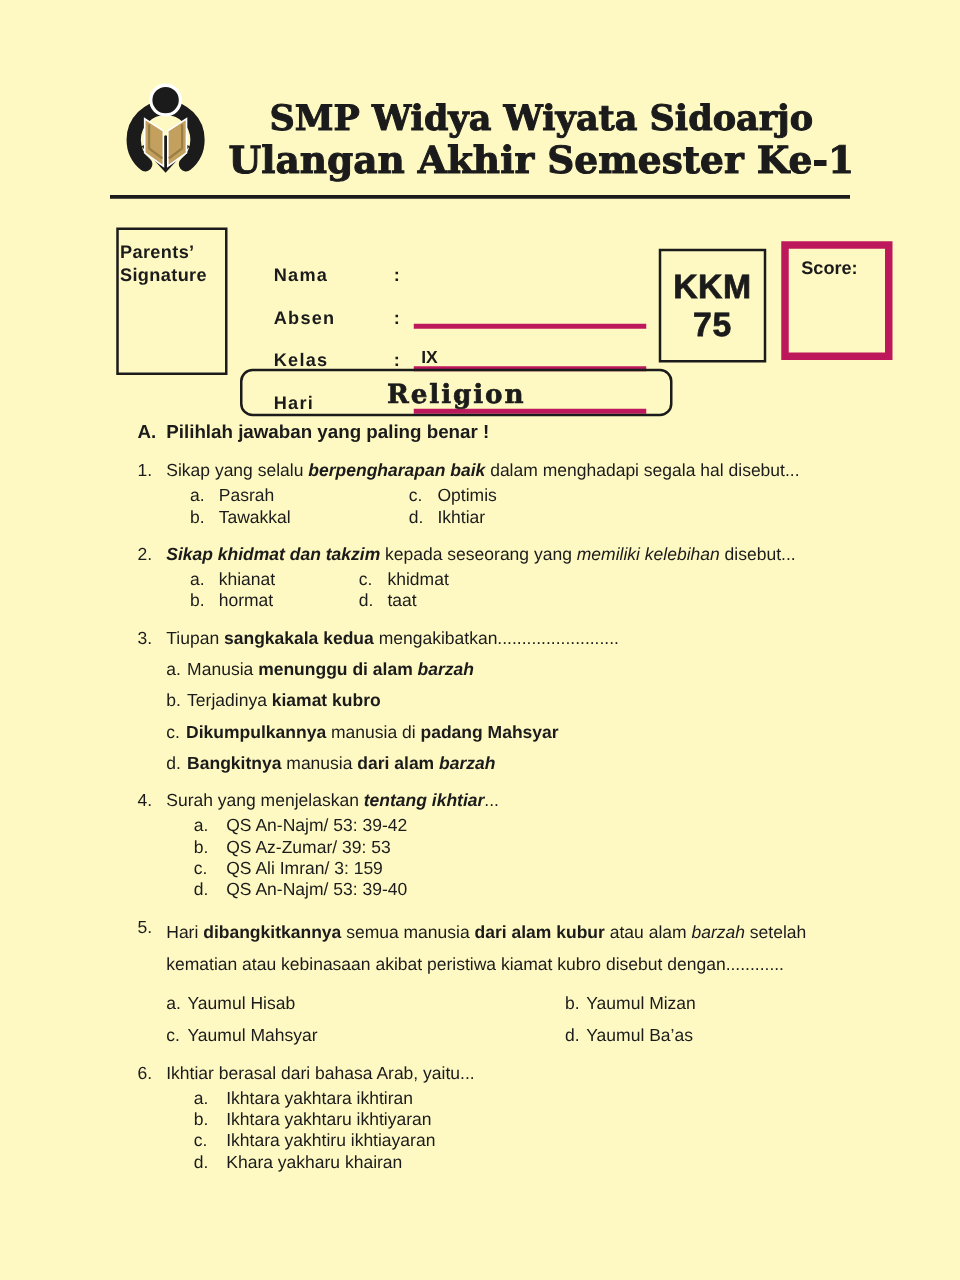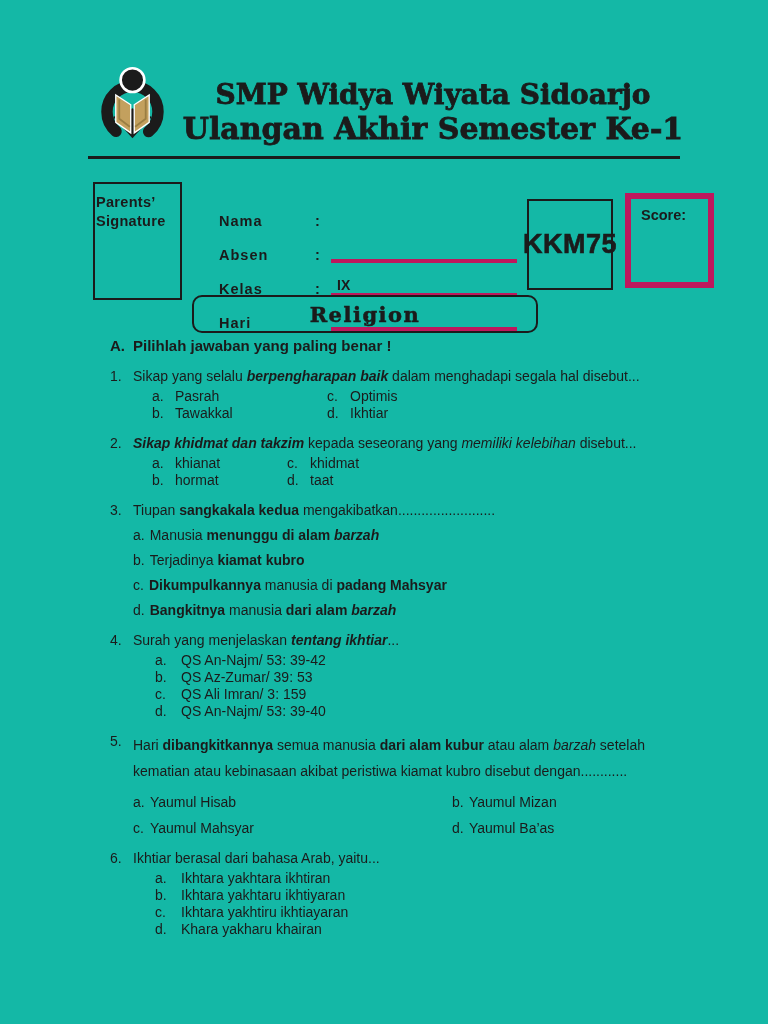--- a/index.html
+++ b/index.html
@@ -1,20 +1,20 @@
 <!DOCTYPE html>
 <html><head>
 <meta charset="utf-8">
 <style>
   html,body{margin:0;padding:0;}
   body{
     width:768px;height:1024px;position:relative;background:#ffffff;
     font-family:"Liberation Sans",sans-serif;color:#1b1b1b;
   }
-  .page{position:absolute;inset:0;overflow:hidden;background:#14b8a6;}
+  .page{position:absolute;inset:0;overflow:hidden;background:#fef9c3;}
 
   
   .logo{position:absolute;left:92px;top:66px;width:88px;height:88px;}
   .titles{
     position:absolute;left:178px;top:78px;width:510px;text-align:center;
     font-family:"DejaVu Serif",serif;font-weight:700;
   }
   .title1{font-size:28px;line-height:33px;-webkit-text-stroke:0.8px #1b1b1b;}
   .title2{font-size:30px;line-height:36px;-webkit-text-stroke:0.8px #1b1b1b;}
   .header-rule{position:absolute;left:88px;top:156px;width:592px;height:3px;background:#1b1b1b;}
@@ -27,21 +27,21 @@
   }
   .form{position:absolute;left:219px;top:195px;}
   .frow{display:flex;align-items:flex-end;height:20px;margin-top:14px;}
   .flabel{width:96px;font-weight:700;font-size:14.5px;letter-spacing:1px;}
   .fcolon{width:16px;font-weight:700;font-size:14.5px;}
   .fval{width:186px;font-weight:700;font-size:14px;box-sizing:border-box;}
   .fval.lined{border-bottom:4px solid #be185d;}
   .kkm{
     position:absolute;left:527px;top:199px;width:86px;height:91px;
     border:2px solid #1b1b1b;box-sizing:border-box;
-    display:flex;flex-direction:row;justify-content:center;align-items:center;
+    display:flex;flex-direction:column;justify-content:center;align-items:center;
     font-weight:700;font-size:27px;line-height:31px;letter-spacing:0.5px;
     -webkit-text-stroke:0.6px #1b1b1b;
   }
   .score{
     position:absolute;left:625px;top:193px;width:89px;height:95px;
     border:6px solid #be185d;box-sizing:border-box;padding:8px 0 0 10px;
     font-weight:700;font-size:14.5px;
   }
 
   

